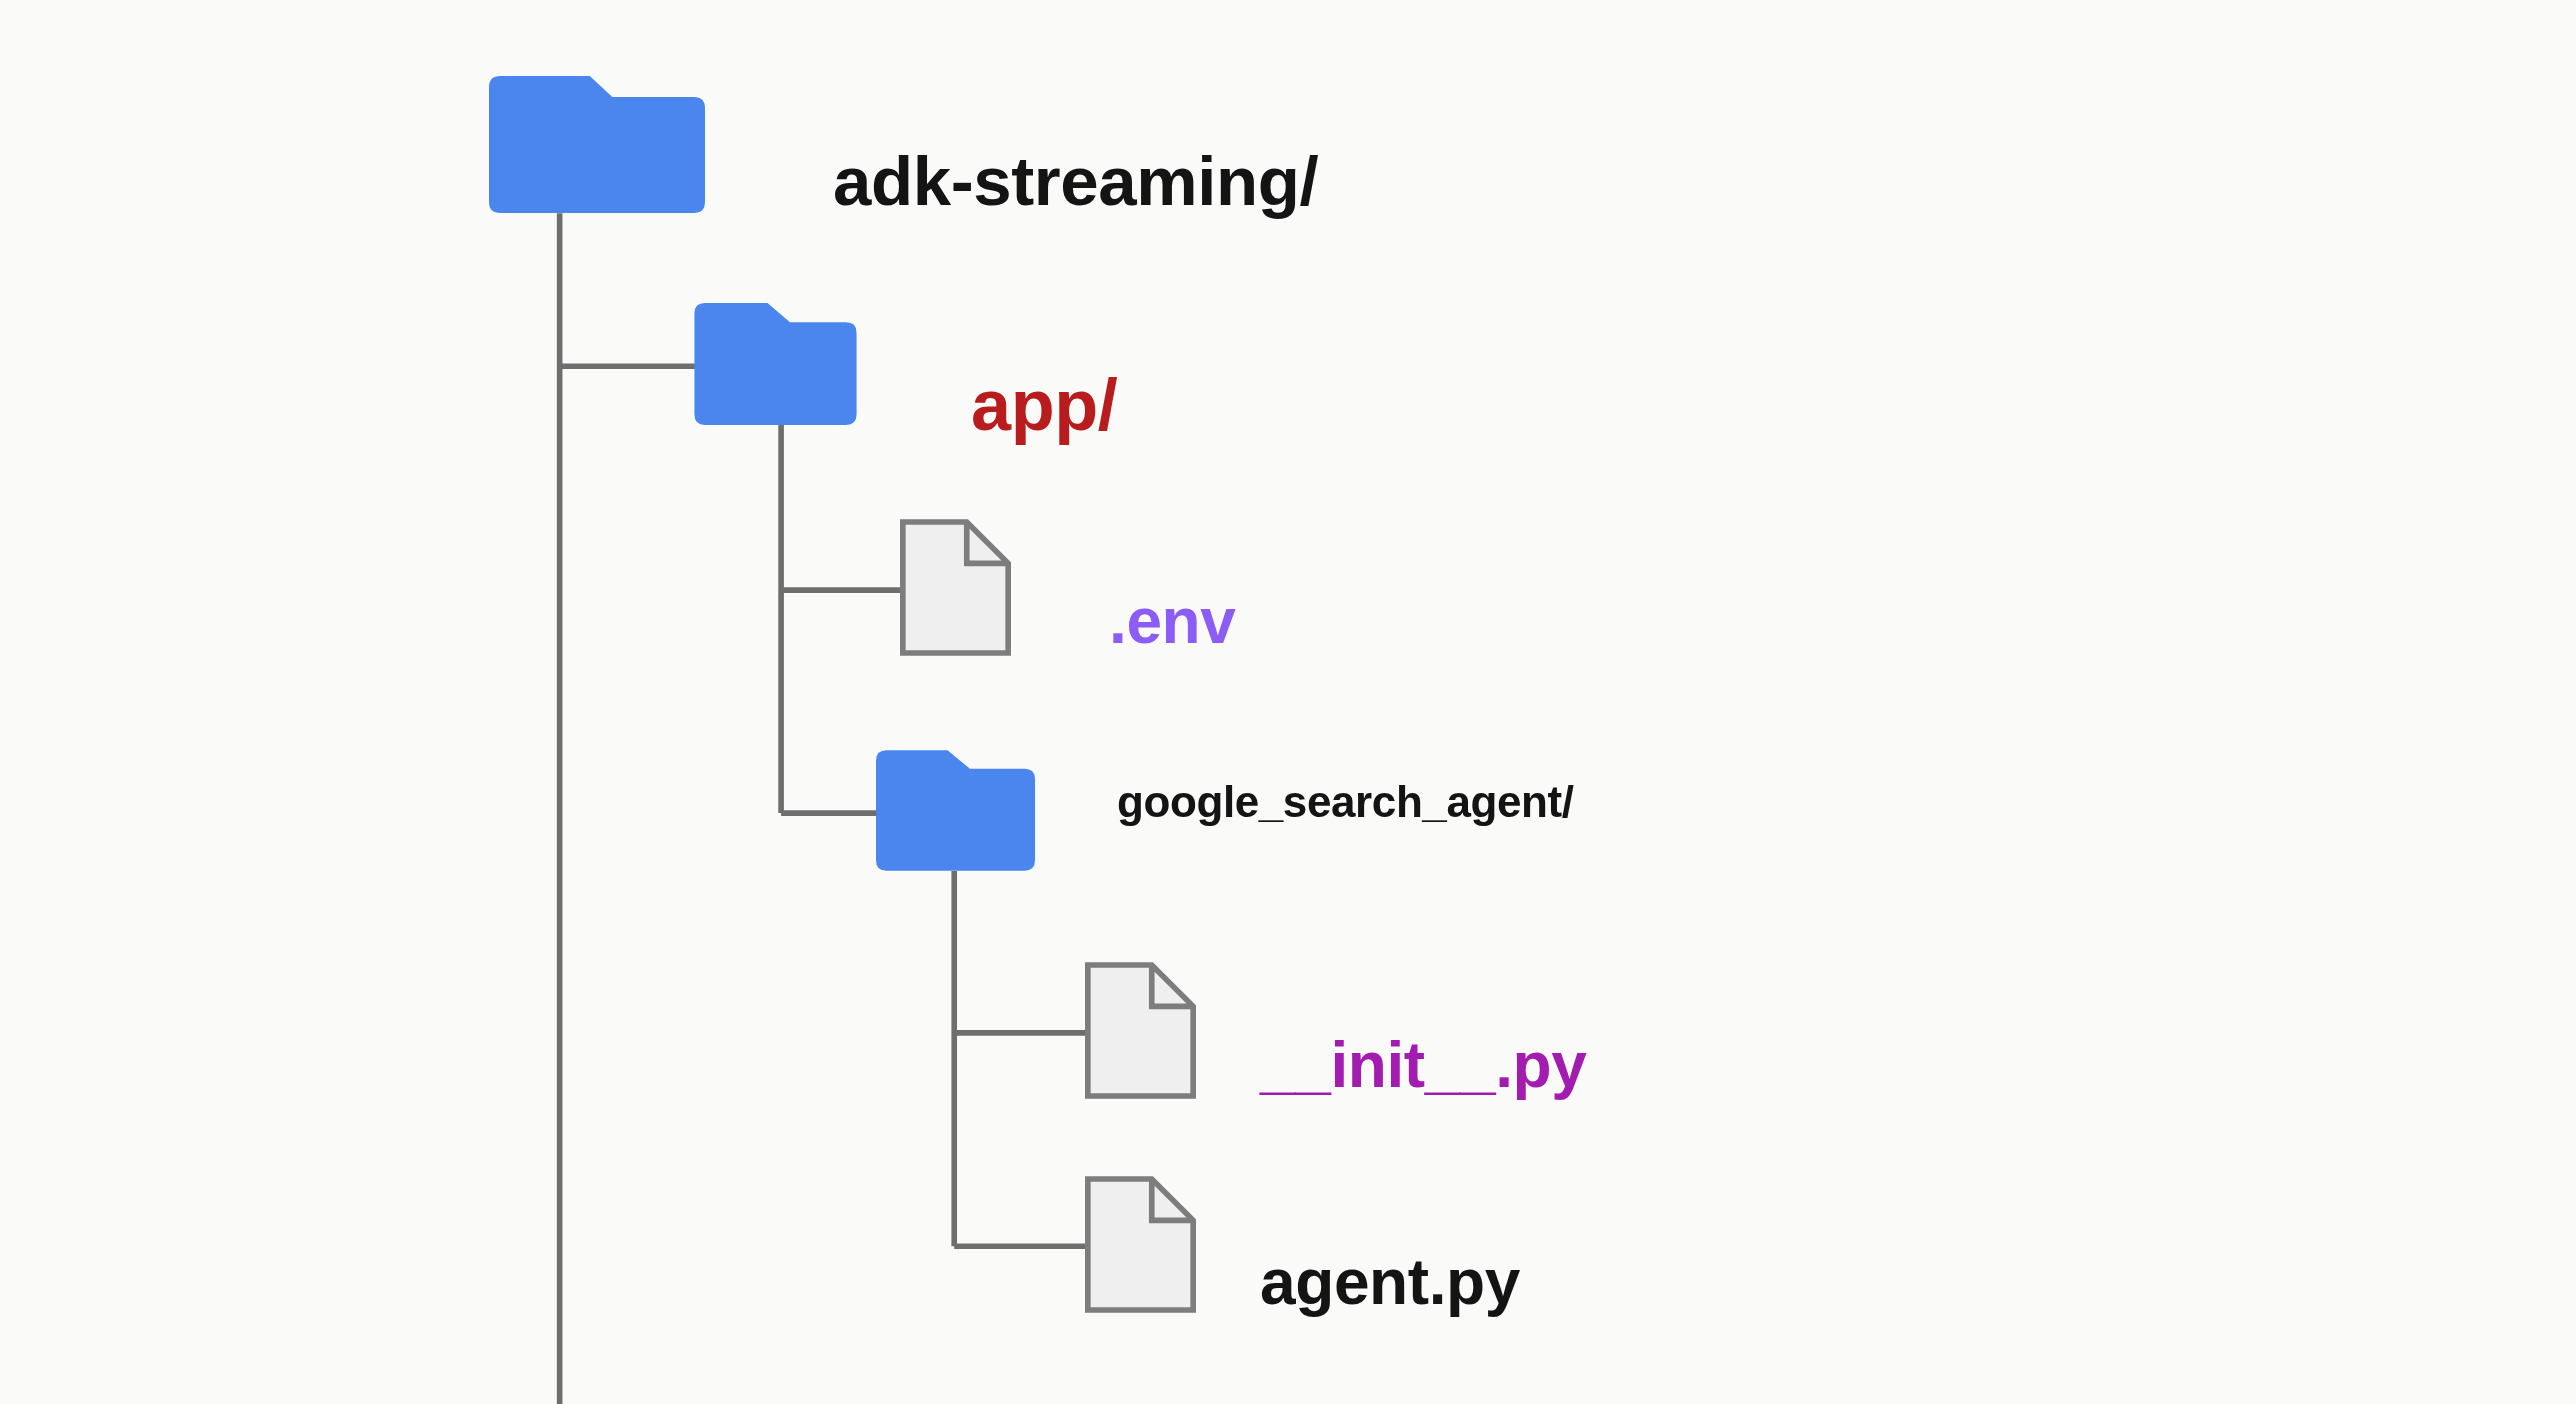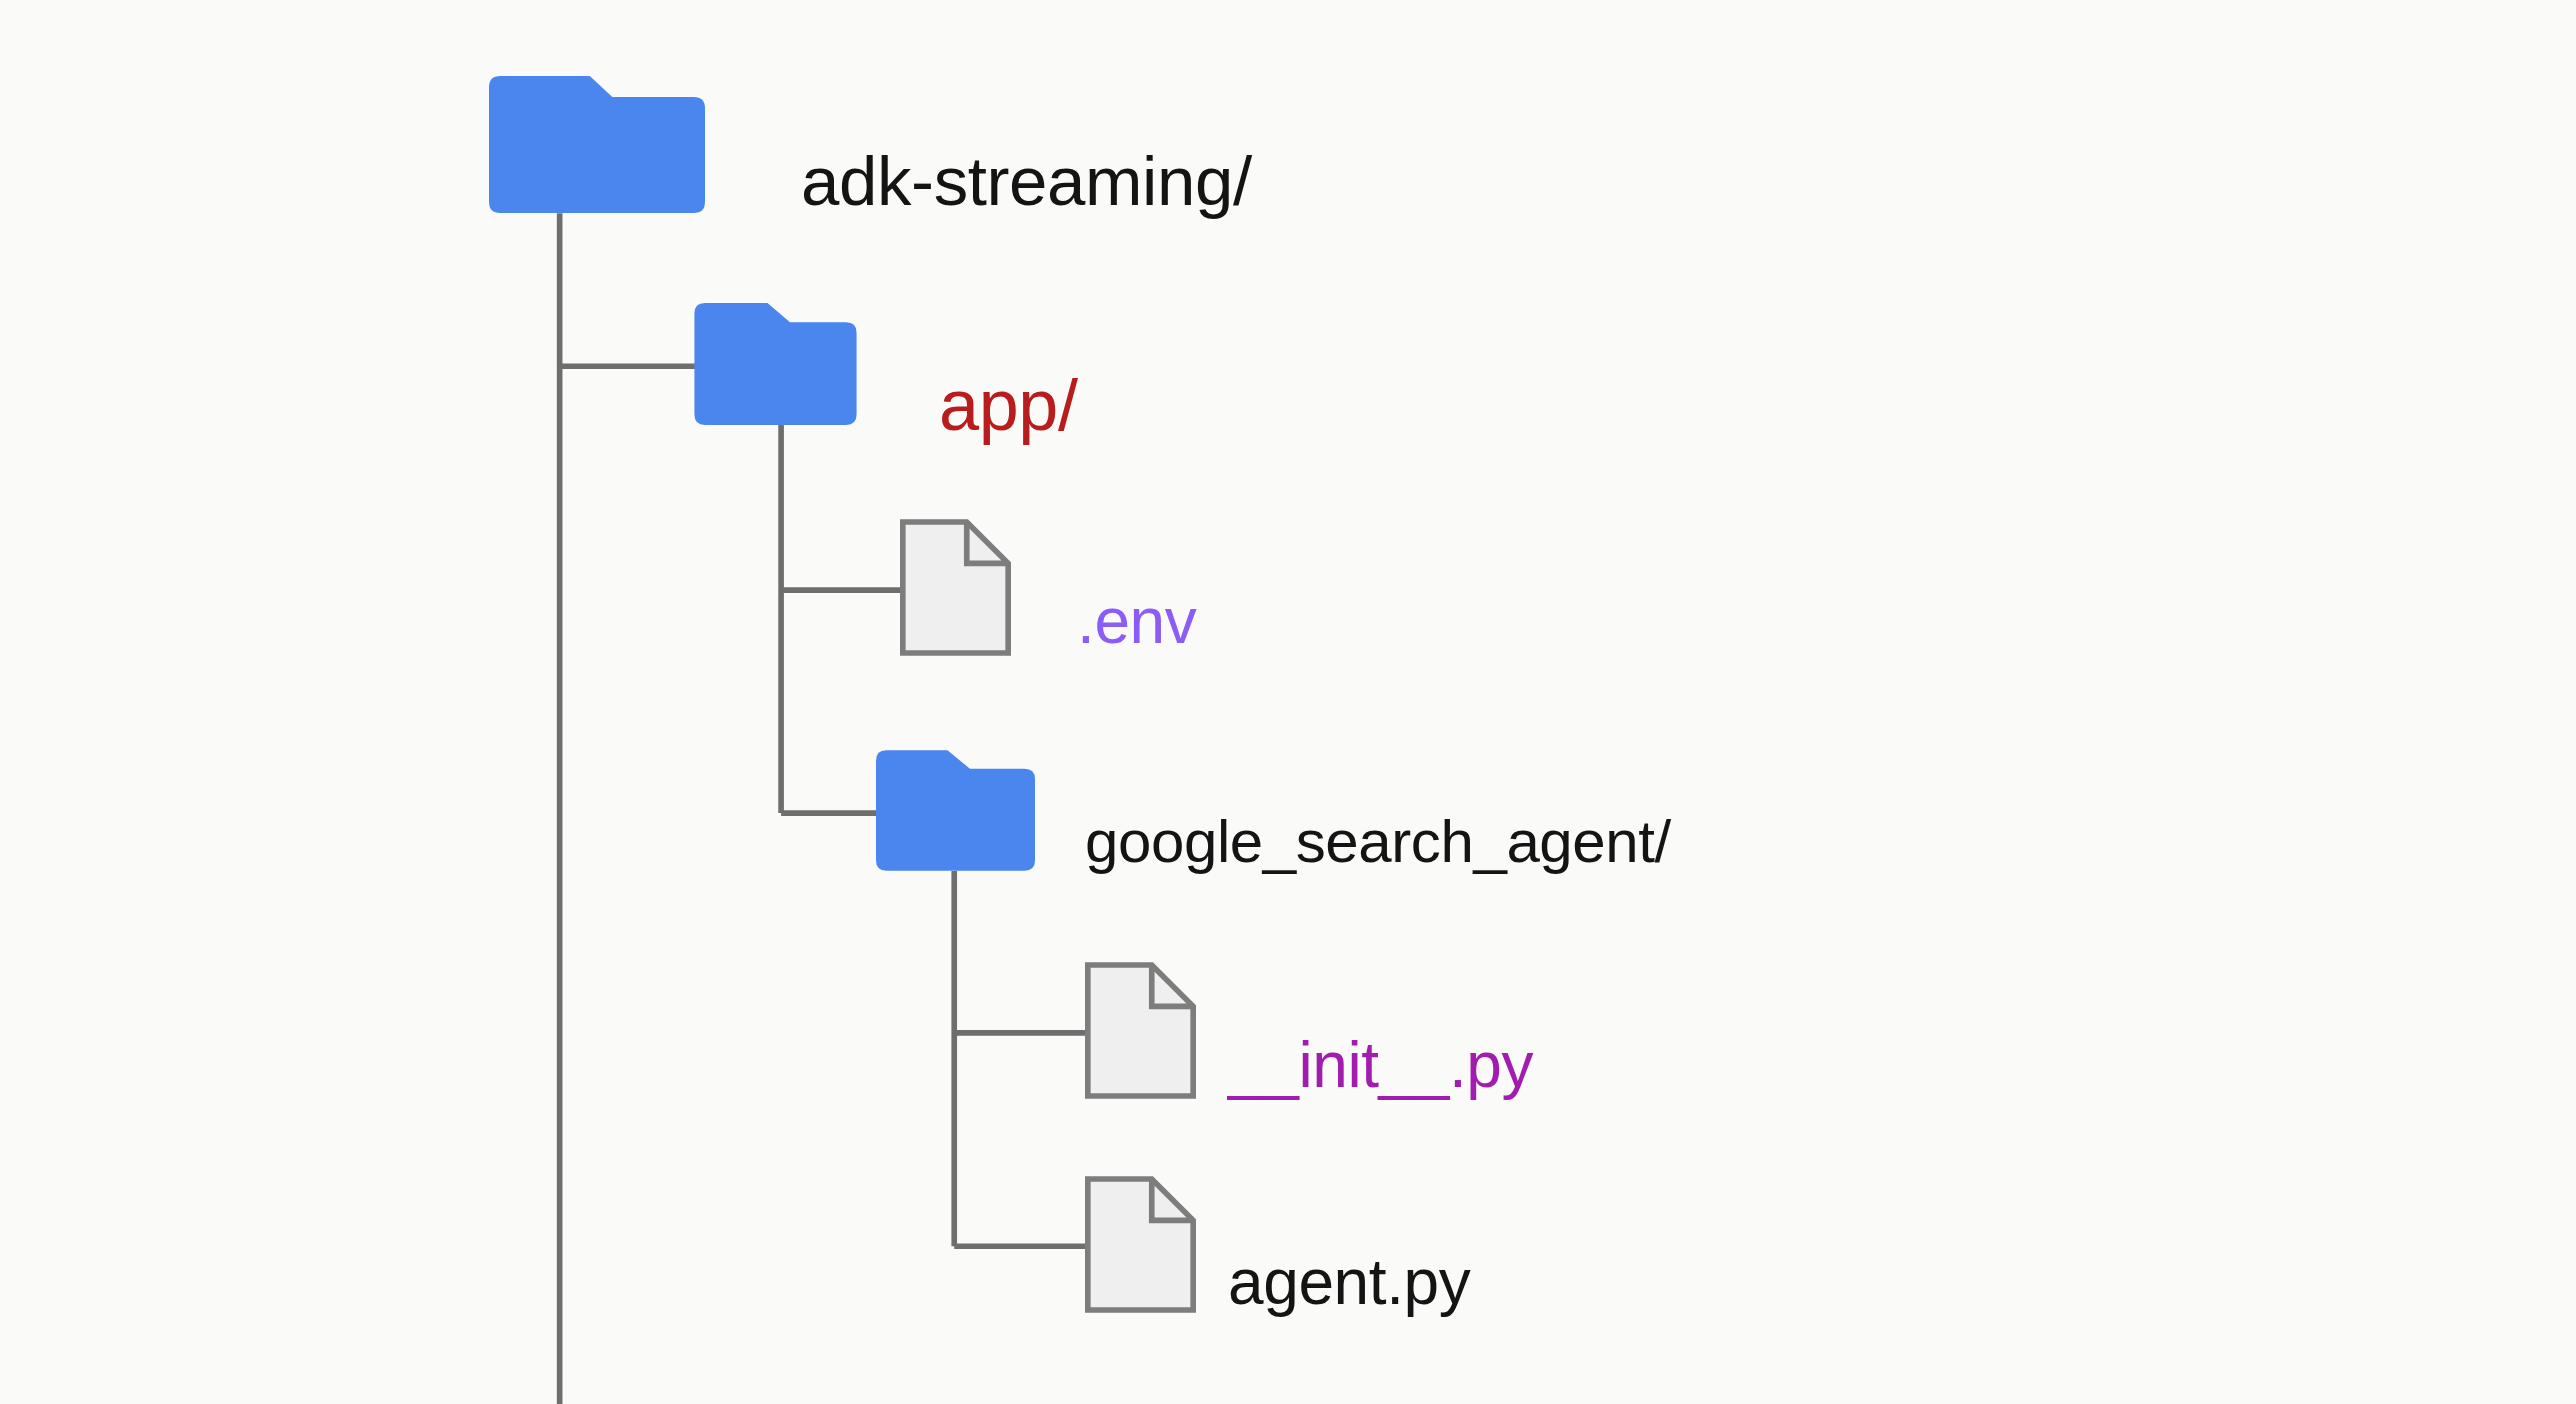--- a/index.html
+++ b/index.html
@@ -22,24 +22,25 @@
     position: absolute;
     left: 0;
     top: 0;
     width: 2576px;
     height: 1404px;
   }
   .node-label {
     position: absolute;
     color: #141414;
     font-family: "Liberation Sans", sans-serif;
-    font-weight: 400;
+    font-weight: 700;
     white-space: nowrap;
     letter-spacing: -0.4px;
     line-height: 1;
+    margin-left: 32px;
     -webkit-font-smoothing: antialiased;
   }
   .node-icon {
     position: absolute;
   }
   .node-icon svg {
     display: block;
     overflow: visible;
   }
 </style>
@@ -77,21 +78,21 @@
           <path d="M 3.5 3.5 L 83 3.5 L 134.5 55 L 134.5 166.5 L 3.5 166.5 Z" fill="#efefef" stroke="#7d7d7d" stroke-width="7" stroke-linejoin="miter"></path>
           <path d="M 83 3.5 L 83 55 L 134.5 55" fill="none" stroke="#7d7d7d" stroke-width="7" stroke-linejoin="miter"></path>
         </svg>
       </div>
       <div class="node-label" style="left: 1077px; top: 589px; font-size: 64px; color: #8b5cf6;">.env</div>
       <div class="node-icon" style="left: 876px; top: 750px; width: 159px; height: 121px;">
         <svg width="159" height="121" viewBox="0 0 198 150">
           <path d="M 13 0 L 89 0 L 117 23 L 185 23 Q 198 23 198 36 L 198 137 Q 198 150 185 150 L 13 150 Q 0 150 0 137 L 0 13 Q 0 0 13 0 Z" fill="#4a86ee"></path>
         </svg>
       </div>
-      <div class="node-label" style="left: 1085px; top: 812px; font-size: 60px; color: rgb(20, 20, 20);">google_search_agent/</div>
+      <div class="node-label" style="left: 1085px; top: 780px; font-size: 44px; color: rgb(20, 20, 20);">google_search_agent/</div>
       <div class="node-icon" style="left: 1085px; top: 962px; width: 111px; height: 137px;">
         <svg width="111" height="137" viewBox="0 0 138 170">
           <path d="M 3.5 3.5 L 83 3.5 L 134.5 55 L 134.5 166.5 L 3.5 166.5 Z" fill="#efefef" stroke="#7d7d7d" stroke-width="7" stroke-linejoin="miter"></path>
           <path d="M 83 3.5 L 83 55 L 134.5 55" fill="none" stroke="#7d7d7d" stroke-width="7" stroke-linejoin="miter"></path>
         </svg>
       </div>
       <div class="node-label" style="left: 1228px; top: 1033px; font-size: 64px; color: #a21caf;">__init__.py</div>
       <div class="node-icon" style="left: 1085px; top: 1176px; width: 111px; height: 137px;">
         <svg width="111" height="137" viewBox="0 0 138 170">
           <path d="M 3.5 3.5 L 83 3.5 L 134.5 55 L 134.5 166.5 L 3.5 166.5 Z" fill="#efefef" stroke="#7d7d7d" stroke-width="7" stroke-linejoin="miter"></path>

